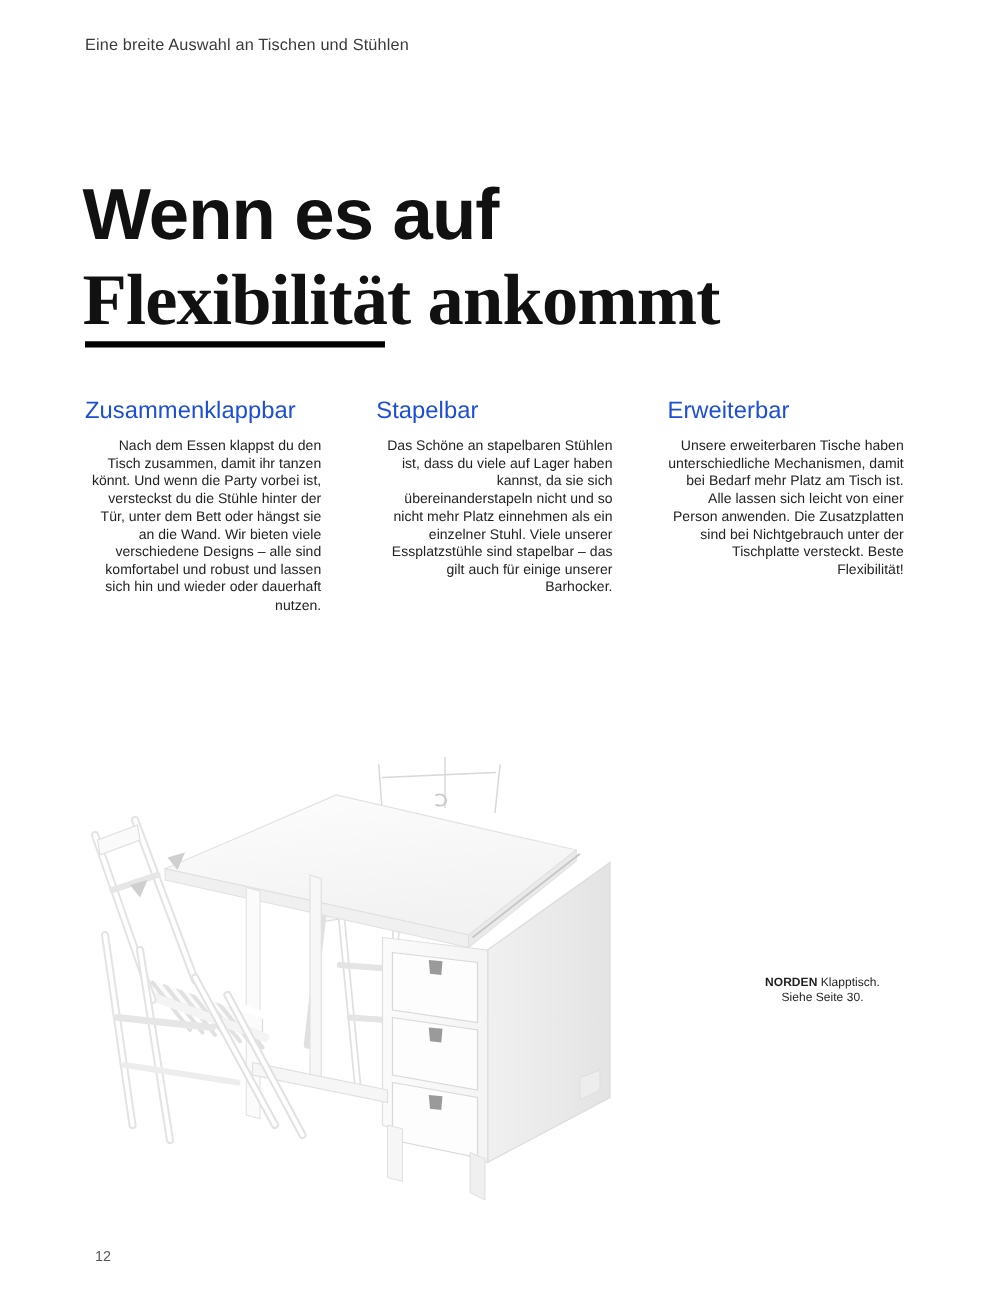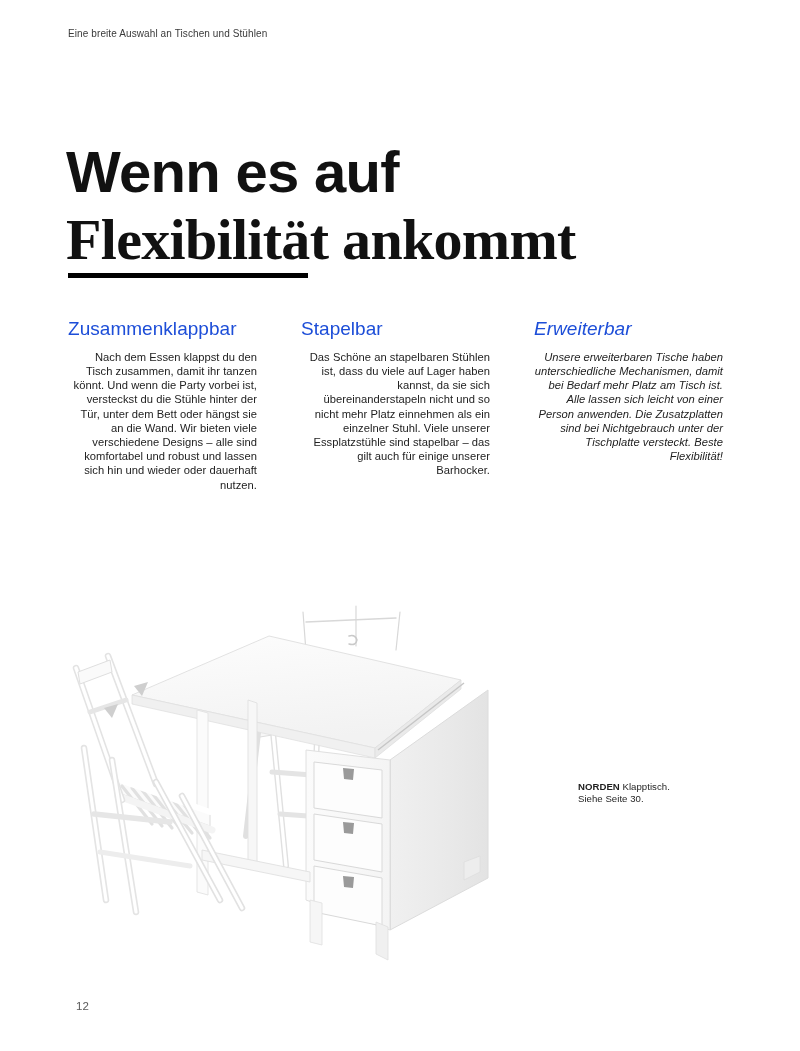--- a/index.html
+++ b/index.html
@@ -17,21 +17,21 @@
     height: 1051px;
     background: #ffffff;
     overflow: hidden;
   }
 
   
   .running-header {
     position: absolute;
     left: 68px;
     top: 28px;
-    font-size: 10px;
+    font-size: 13px;
     letter-spacing: 0.01em;
     color: #3a3a3a;
     white-space: nowrap;
   }
 
   
   .headline {
     position: absolute;
     left: 66px;
     top: 138px;
@@ -56,21 +56,21 @@
   
   .cols {
     position: absolute;
     left: 68px;
     top: 318px;
     width: 664px;
     display: flex;
     gap: 0;
   }
   .col { width: 189px; margin-right: 44px; }
-  .col:last-child { margin-right: 0; font-style: italic; }
+  .col:last-child { margin-right: 0; }
   .col h3 {
     margin: 0 0 9px 0;
     font-size: 19px;
     font-weight: normal;
     line-height: 1.2;
     color: #1d4ed8;
     letter-spacing: 0.002em;
   }
   .col p {
     margin: 0;
@@ -92,21 +92,21 @@
   .photo svg { display: block; width: 100%; height: 100%; }
 
   
   .caption {
     position: absolute;
     font-size: 9.6px;
     line-height: 11.6px;
     color: #1e1e1e;
     letter-spacing: 0.004em;
   }
-  .caption-product { left: 578px; top: 781px; width: 160px; }
+  .caption-product { left: 578px; top: 781px; width: 160px; text-align: center; }
   .caption-product b { font-weight: bold; }
   .caption-note { left: 570px; top: 930px; width: 160px; }
 
   
   .folio {
     position: absolute;
     left: 76px;
     top: 1000px;
     font-size: 11.5px;
     color: #5a5a5a;

